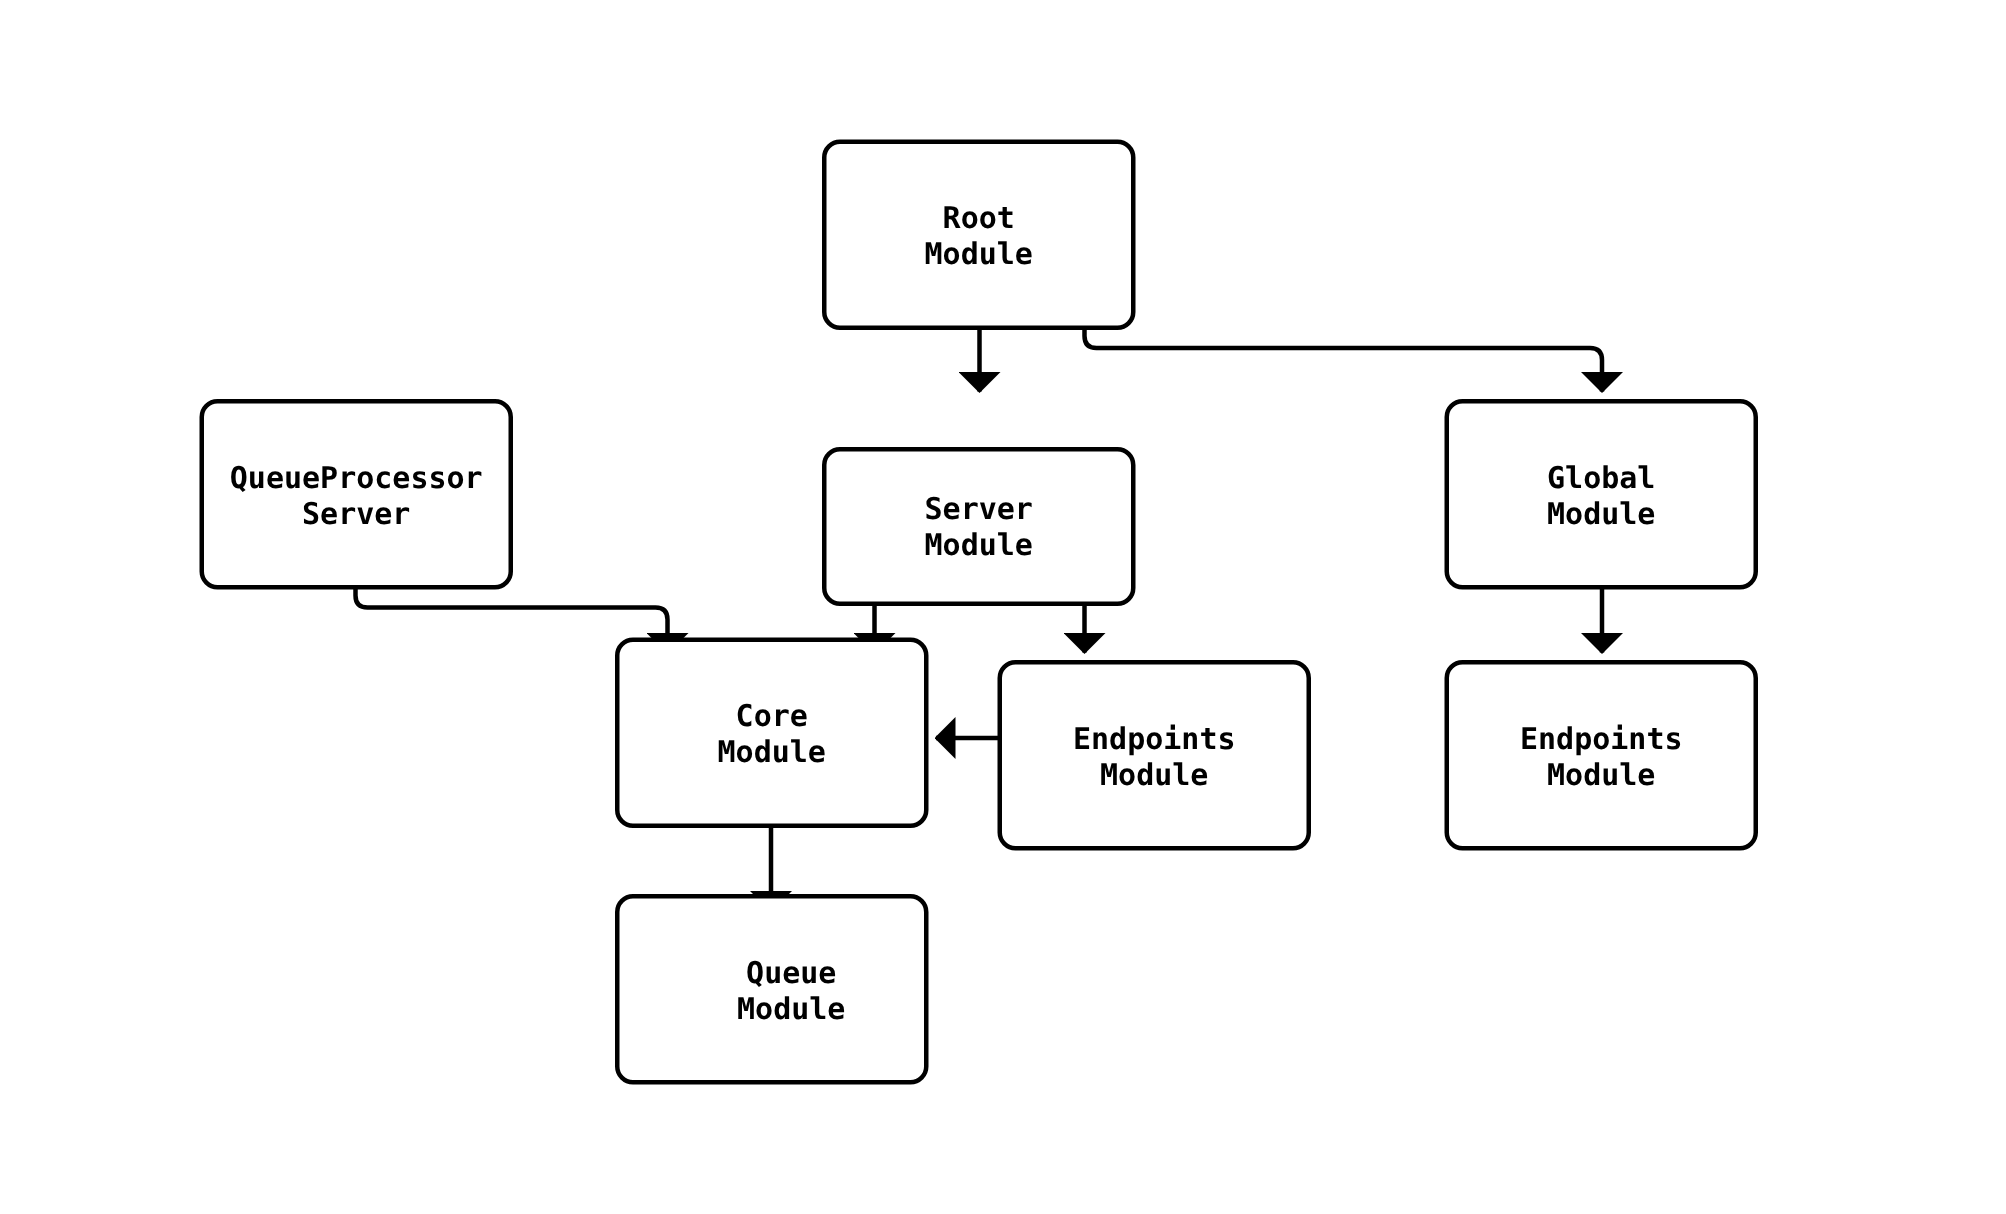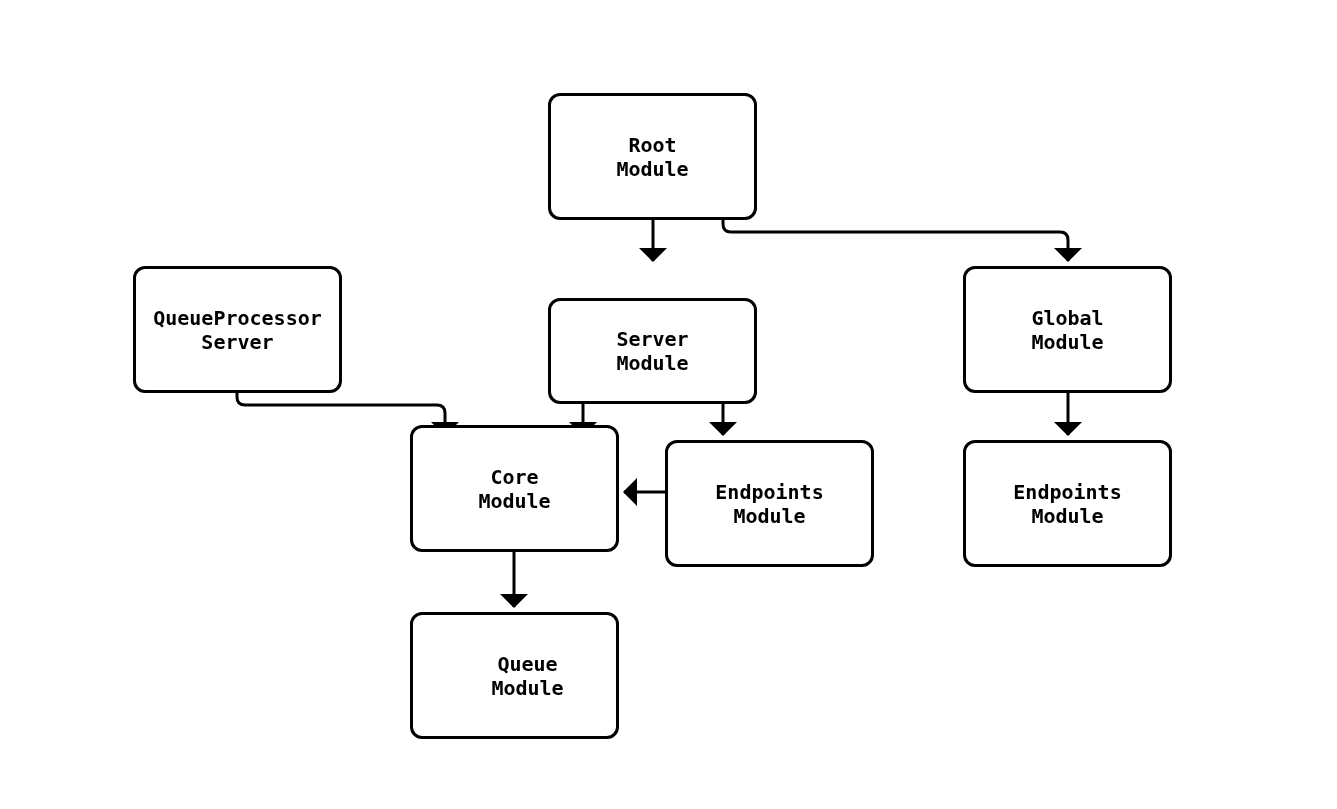--- a/index.html
+++ b/index.html
@@ -50,21 +50,21 @@
     white-space: pre-line;
   }
   
   .node-root          { left: 548px; top: 93px;  }
   .node-queueprocessor{ left: 133px; top: 266px; }
   .node-server        { left: 548px; top: 266px; height: 106px; margin-top: 32px; }
   .node-global        { left: 963px; top: 266px; }
   .node-core          { left: 410px; top: 425px; }
   .node-endpoints     { left: 665px; top: 440px; }
   .node-repository    { left: 963px; top: 440px; }
-  .node-queue         { left: 410px; top: 612px; padding-left: 26px; }
+  .node-queue         { left: 410px; top: 596px; padding-left: 26px; }
 </style>
 </head>
 <body>
 
 <div class="canvas">
 
   <svg class="edges" viewBox="0 0 1337 809" xmlns="http://www.w3.org/2000/svg">
     <defs>
       <marker id="arrowhead" markerUnits="userSpaceOnUse" markerWidth="14" markerHeight="28" refX="13" refY="14" orient="auto">
         <polygon class="arrowhead-poly" points="0 0, 14 14, 0 28"></polygon>

